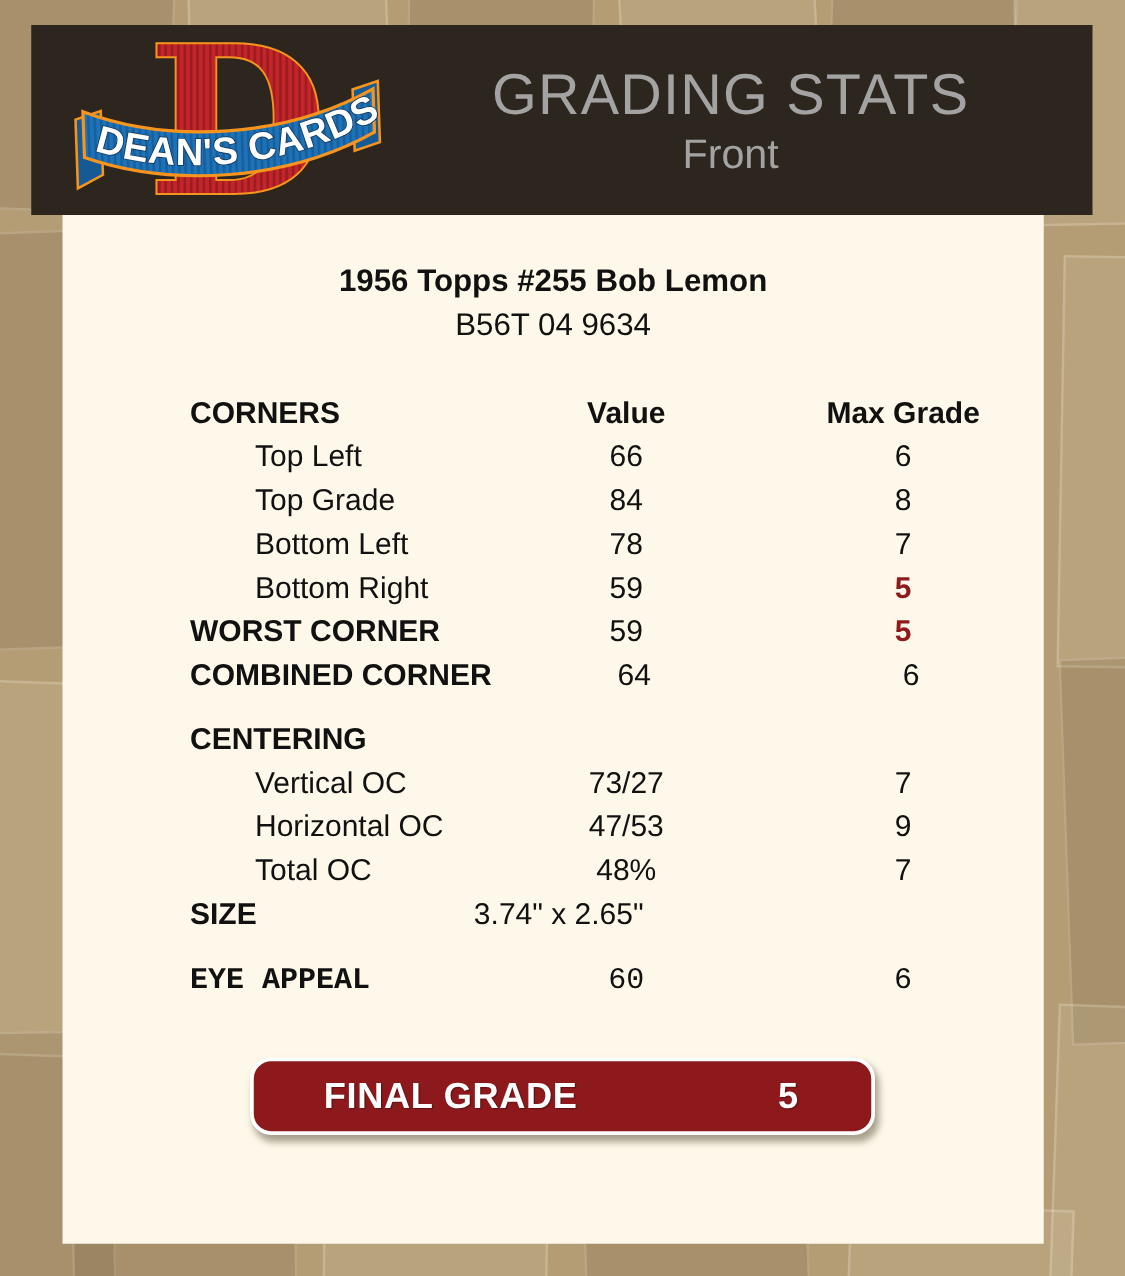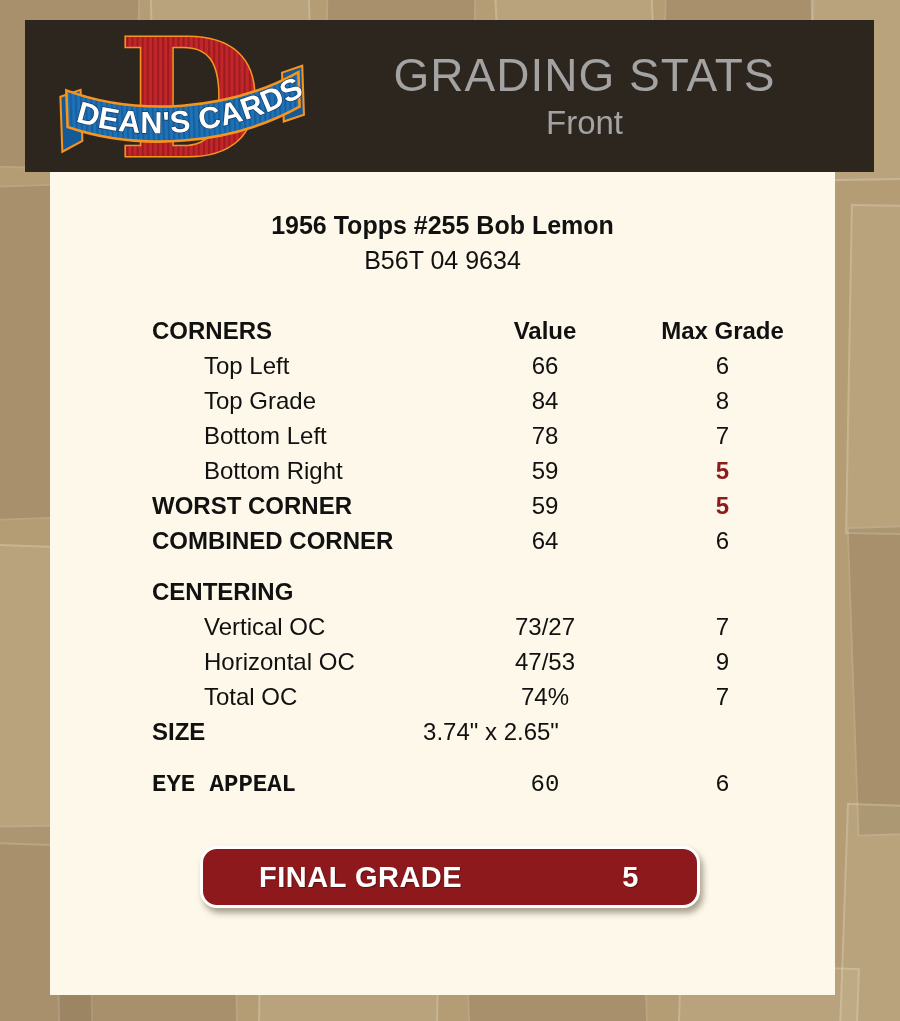--- a/index.html
+++ b/index.html
@@ -92,20 +92,21 @@
   
   .gtable {
     margin: 40px 0 0 102px;
     width: 678px;
   }
   .trow {
     display: flex;
     align-items: center;
     height: 35px;
     font-size: 24px;
+    gap: 44px;
   }
   .tlabel { flex: 1 1 auto; white-space: nowrap; }
   .tvalue { flex: 0 0 140px; text-align: center; }
   .tmax   { flex: 0 0 215px; text-align: center; }
   .indent .tlabel { padding-left: 52px; }
   .bold { font-weight: bold; }
   .red  { color: #8e1a1c; font-weight: bold; }
   .sect-gap { margin-top: 16px; }
   .big-gap  { margin-top: 18px; font-family: Liberation Mono, monospace; }
   .size-val { transform: translateX(-54px); }
@@ -234,21 +235,21 @@
       <div class="tvalue">73/27</div>
       <div class="tmax">7</div>
     </div>
     <div class="trow indent">
       <div class="tlabel">Horizontal OC</div>
       <div class="tvalue">47/53</div>
       <div class="tmax">9</div>
     </div>
     <div class="trow indent">
       <div class="tlabel">Total OC</div>
-      <div class="tvalue">74%</div>
+      <div class="tvalue">48%</div>
       <div class="tmax">7</div>
     </div>
     <div class="trow">
       <div class="tlabel bold">SIZE</div>
       <div class="tvalue size-val">3.74" x 2.65"</div>
       <div class="tmax"></div>
     </div>
     <div class="trow big-gap">
       <div class="tlabel bold">EYE APPEAL</div>
       <div class="tvalue">60</div>

